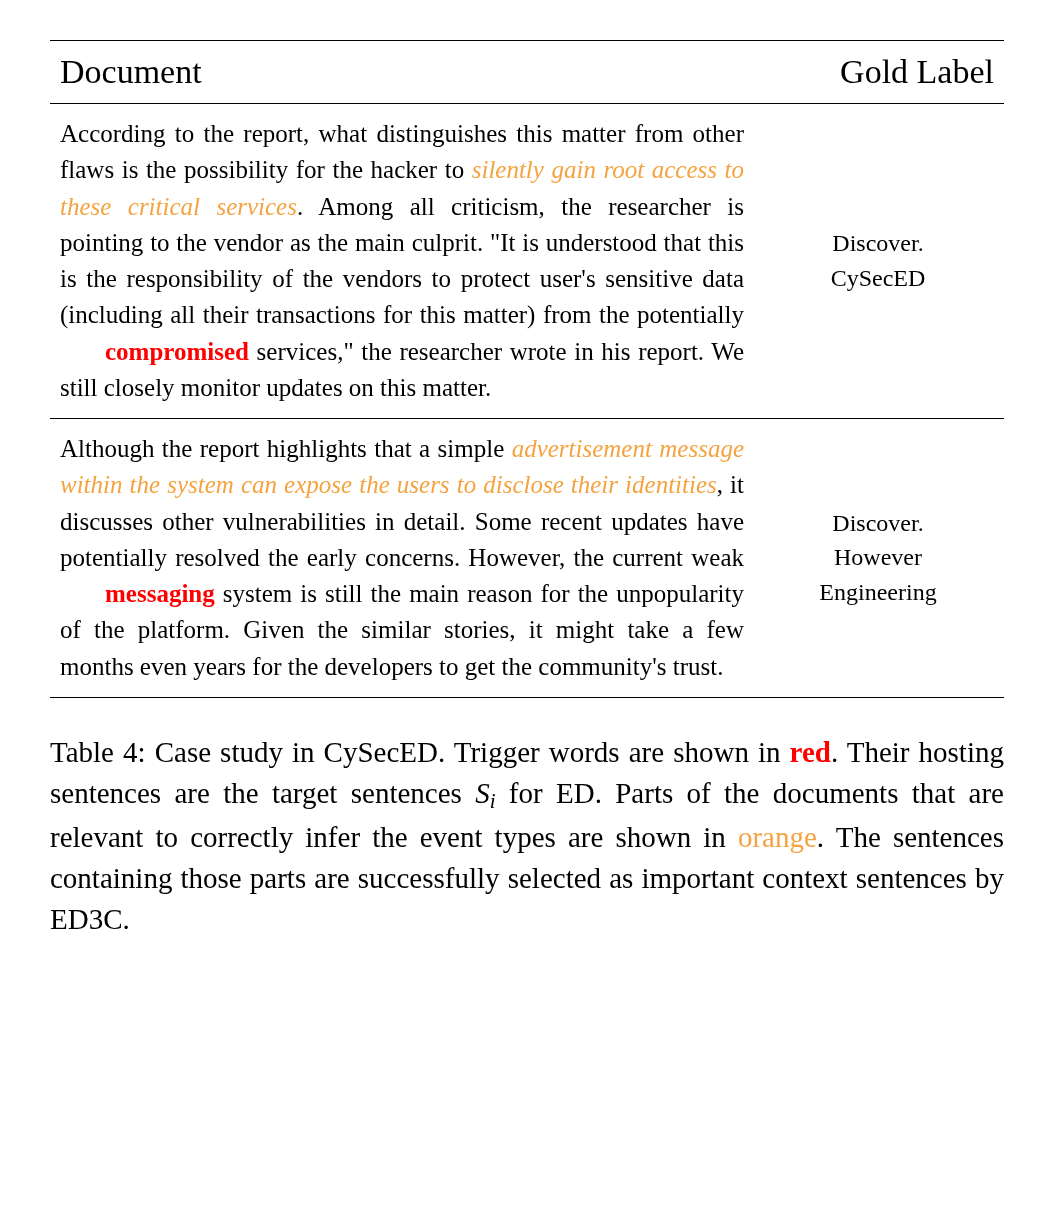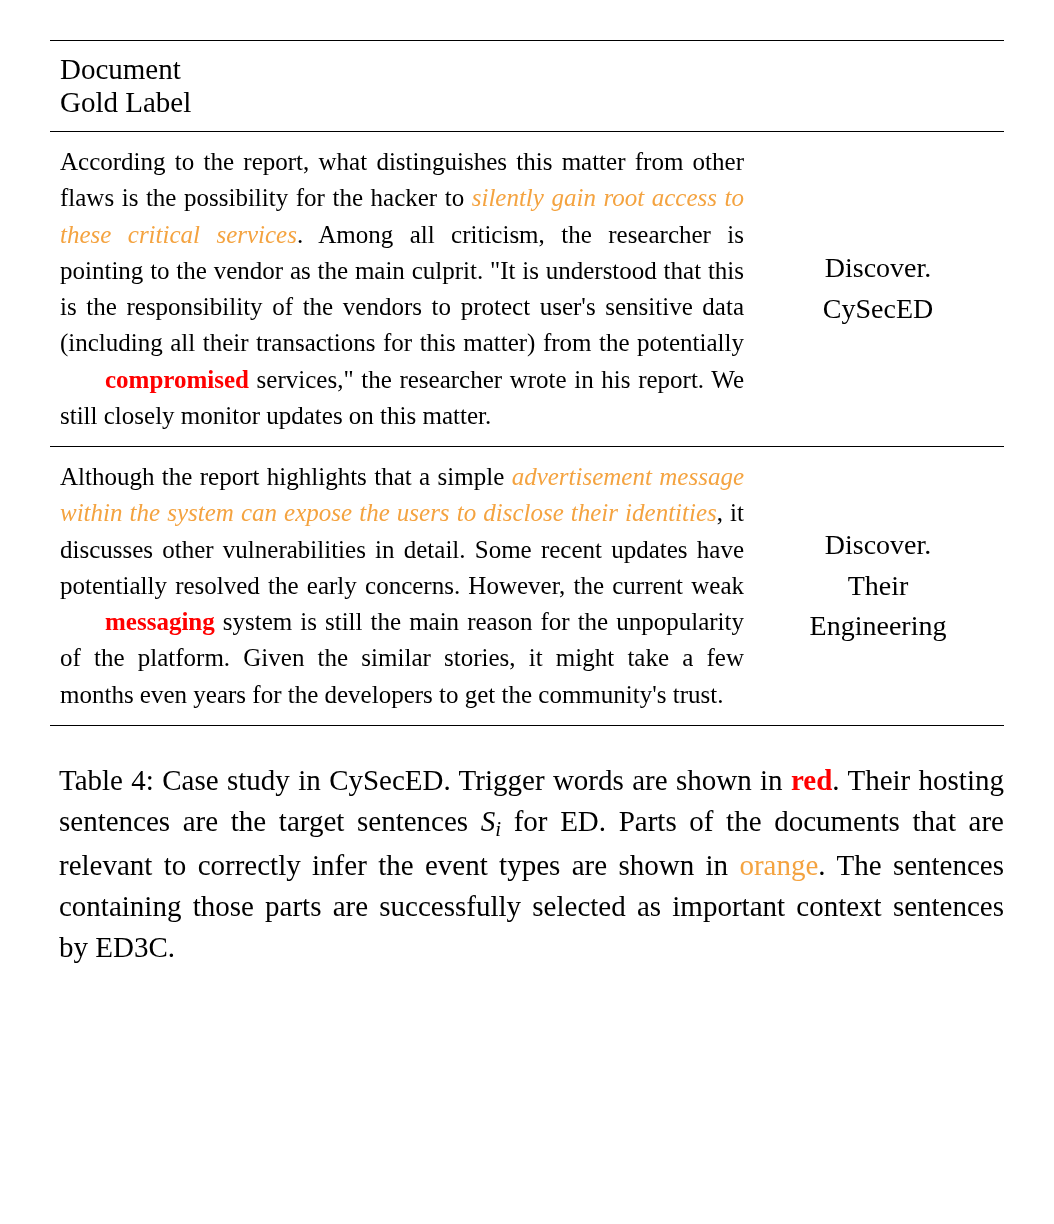--- a/index.html
+++ b/index.html
@@ -21,63 +21,62 @@
     margin: 0;
   }
   .hr-thin {
     border: none;
     border-top: 1px solid #000;
     margin: 0;
   }
   .header-row {
     display: flex;
     padding: 12px 10px 12px 10px;
-    font-size: 29px;
-    flex-direction: column;
+    font-size: 34px;
   }
   .header-doc {
     flex: 1;
   }
   .header-label {
     width: 240px;
+    text-align: right;
   }
   .body-row {
     display: flex;
     align-items: center;
     padding: 12px 0;
   }
   .doc-cell {
     flex: 1;
     padding: 0 8px 0 10px;
     font-size: 25px;
     line-height: 1.45;
     text-align: justify;
   }
   .label-cell {
     width: 240px;
     text-align: center;
-    font-size: 28px;
+    font-size: 24px;
     line-height: 1.45;
     padding: 0 6px;
   }
   .hl-orange {
     color: #f4a340;
     font-style: italic;
   }
   .hl-red {
     color: #ff0000;
     font-weight: bold;
     margin-left: 45px;
   }
   .caption {
     margin-top: 34px;
     font-size: 29px;
     line-height: 1.42;
     text-align: justify;
-    margin-left: 9px;
   }
   .cap-red {
     color: #ff0000;
     font-weight: bold;
   }
   .cap-orange {
     color: #f4a340;
   }
   .math-i {
     font-style: italic;
@@ -118,21 +117,21 @@
     </div>
   </div>
   <hr class="hr-thin">
 
   <div class="body-row">
     <div class="doc-cell">
       <span>Although the report highlights that a simple </span><span class="hl-orange">advertisement message within the system can expose the users to disclose their identities</span><span>, it discusses other vulnerabilities in detail. Some recent updates have potentially resolved the early concerns. However, the current weak </span><span class="hl-red">messaging</span><span> system is still the main reason for the unpopularity of the platform. Given the similar stories, it might take a few months even years for the developers to get the community's trust.</span>
     </div>
     <div class="label-cell">
       <span>Discover.</span><br>
-      <span>Their</span><br>
+      <span>However</span><br>
       <span>Engineering</span>
     </div>
   </div>
   <hr class="hr-heavy">
 </div>
 
 <div class="caption">
   <span>Table 4:  Case study in CySecED. Trigger words are shown in </span><span class="cap-red">red</span><span>.  Their hosting sentences are the target sentences </span><span class="math-i">S</span><span class="math-sub">i</span><span> for ED. Parts of the documents that are relevant to correctly infer the event types are shown in </span><span class="cap-orange">orange</span><span>. The sentences containing those parts are successfully selected as important context sentences by ED3C.</span>
 </div>
 

